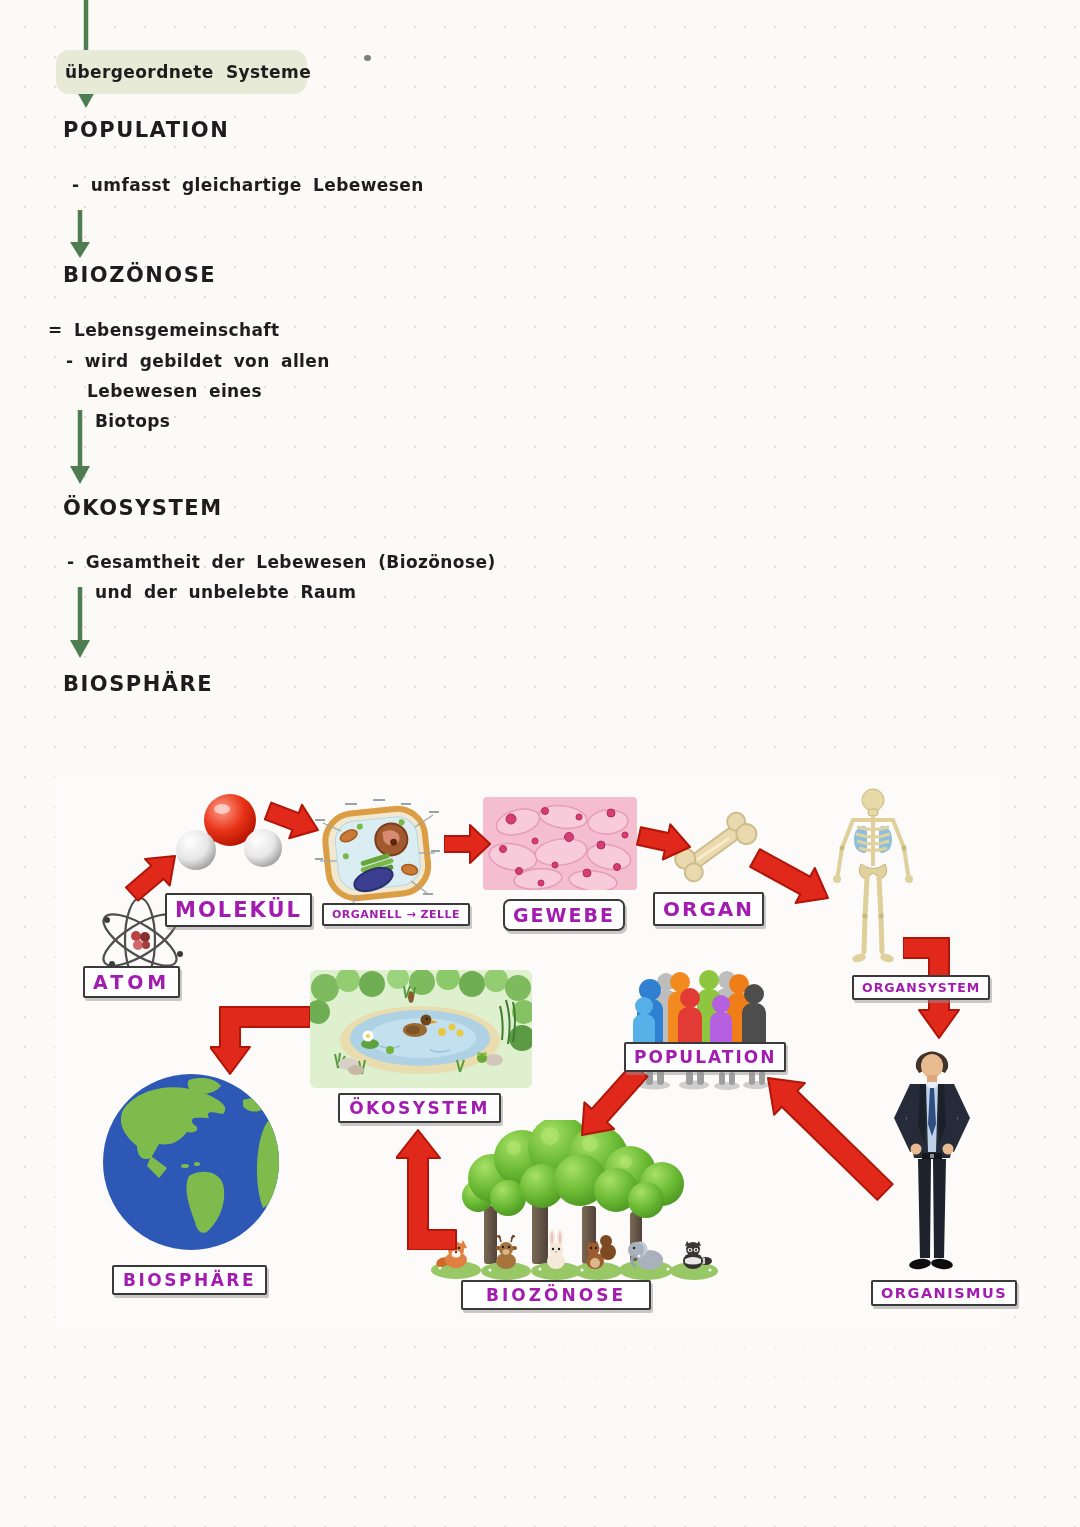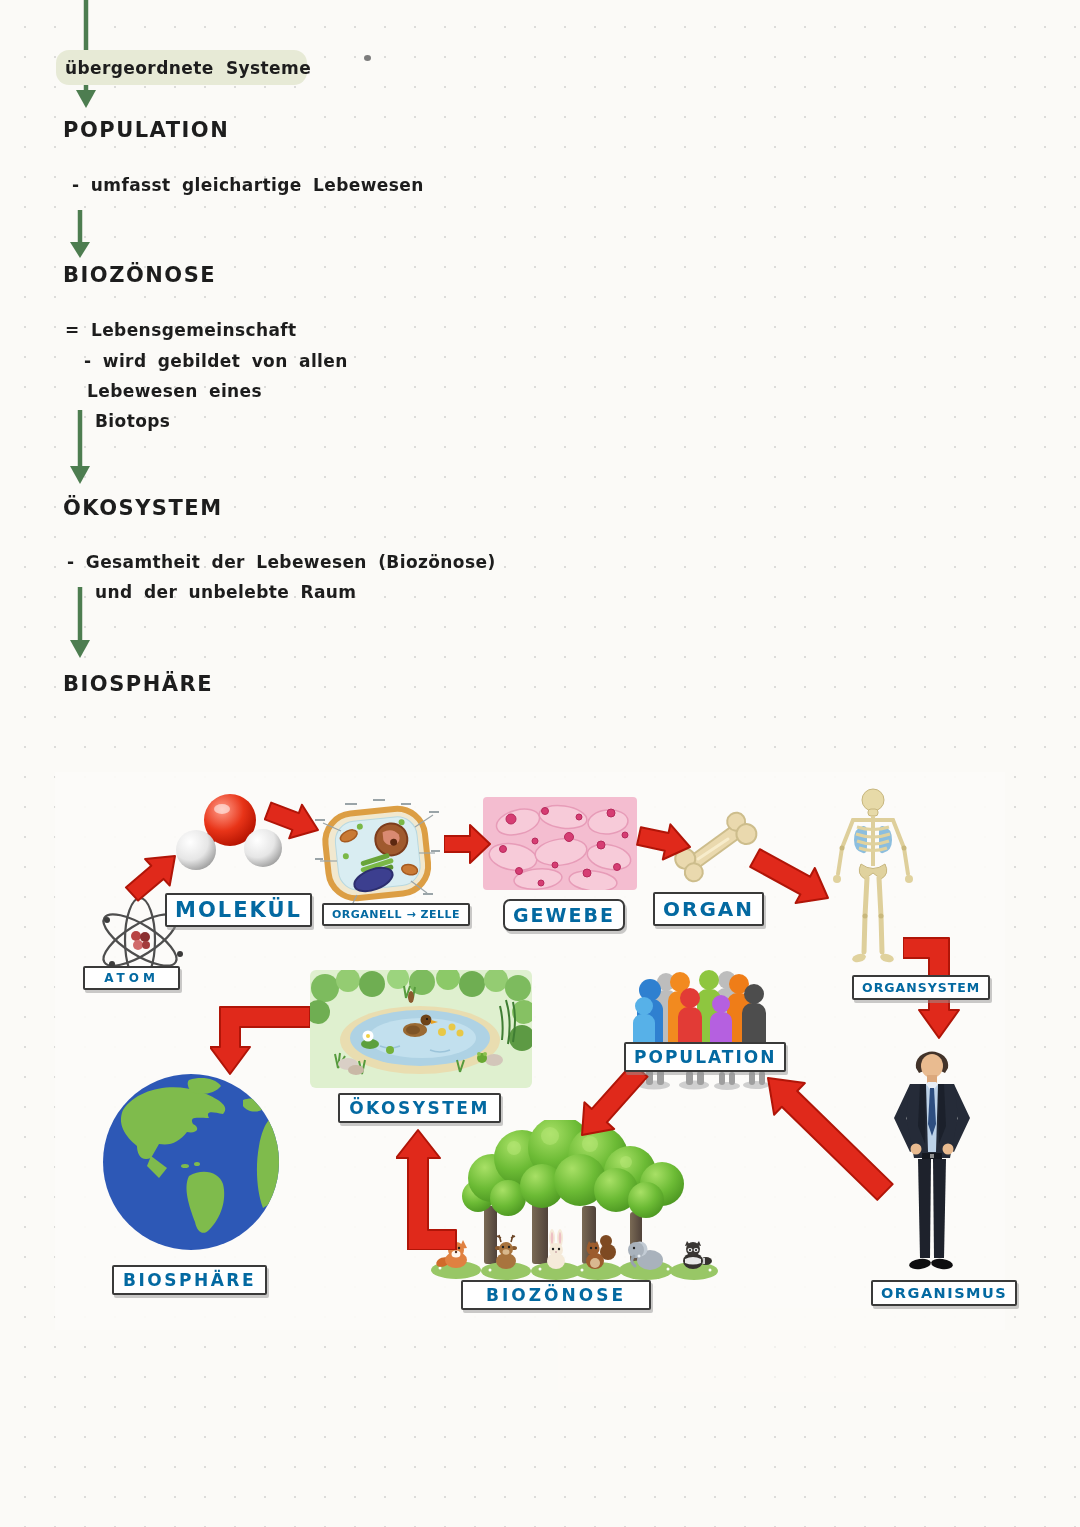--- a/index.html
+++ b/index.html
@@ -6,26 +6,26 @@
   #canvas{
     position:relative;width:1080px;height:1527px;overflow:hidden;
     background-color:#fbfaf7;
     background-image:radial-gradient(circle,#dcdcda 1.2px,transparent 1.4px);
     background-size:30px 30px;background-position:10px 12px;
     font-family:"DejaVu Sans","Liberation Sans",sans-serif;color:#1d1d1d;
   }
   .img-backing{position:absolute;background:rgba(252,251,248,0.92);}
   .ntitle{position:absolute;font-size:21px;font-weight:bold;letter-spacing:1.5px;white-space:nowrap;}
   .nline{position:absolute;font-size:17px;font-weight:bold;letter-spacing:0.4px;word-spacing:5px;white-space:nowrap;margin-top:24px;}
-  .pill{position:absolute;left:56px;top:50px;width:242px;height:35px;background:#e7ead6;border-radius:13px;
+  .pill{position:absolute;left:56px;top:50px;width:242px;height:44px;background:#e7ead6;border-radius:13px;
         display:flex;align-items:center;padding-left:9px;font-size:17px;font-weight:bold;letter-spacing:0.4px;word-spacing:6px;white-space:nowrap;z-index:2;}
   .ink-dot{position:absolute;left:364px;top:55px;width:7px;height:6px;background:#7c7c7c;border-radius:50%;}
   .lbox{
     position:absolute;z-index:6;background:#ffffff;border:2px solid #3a3a3a;border-radius:2px;
-    display:flex;align-items:center;justify-content:center;font-weight:bold;color:#0369a1;
+    display:flex;align-items:center;justify-content:center;font-weight:bold;color:#a21caf;
     letter-spacing:2px;padding:3px 8px;box-shadow:2px 3px 0 rgba(150,150,150,.5);white-space:nowrap;box-sizing:border-box;
   }
   .arrow{position:absolute;z-index:4;}
   .garrow{position:absolute;z-index:1;}
   .icon{position:absolute;z-index:3;}
 </style>
 </head>
 <body>
 
 <div id="canvas">
@@ -42,22 +42,22 @@
 
   <div class="ntitle" style="left:63px;top:118px;">POPULATION</div>
   <div class="nline" style="left:72px;top:151px;">- umfasst gleichartige Lebewesen</div>
 
   <svg class="garrow" style="left:66px;top:210px;" width="28" height="52">
     <line x1="14" y1="0" x2="14" y2="34" stroke="#4d7d50" stroke-width="4.5"></line>
     <polygon points="4,32 24,32 14,48" fill="#4d7d50"></polygon>
   </svg>
 
   <div class="ntitle" style="left:63px;top:263px;">BIOZÖNOSE</div>
-  <div class="nline" style="left:65px;top:296px;">= Lebensgemeinschaft</div>
-  <div class="nline" style="left:84px;top:327px;">- wird gebildet von allen</div>
+  <div class="nline" style="left:48px;top:296px;">= Lebensgemeinschaft</div>
+  <div class="nline" style="left:66px;top:327px;">- wird gebildet von allen</div>
   <div class="nline" style="left:87px;top:357px;">Lebewesen eines</div>
   <div class="nline" style="left:95px;top:387px;">Biotops</div>
 
   <svg class="garrow" style="left:66px;top:410px;" width="28" height="78">
     <line x1="14" y1="0" x2="14" y2="58" stroke="#4d7d50" stroke-width="4.5"></line>
     <polygon points="4,56 24,56 14,74" fill="#4d7d50"></polygon>
   </svg>
 
   <div class="ntitle" style="left:63px;top:496px;">ÖKOSYSTEM</div>
   <div class="nline" style="left:67px;top:528px;text-align:right;">- Gesamtheit der Lebewesen (Biozönose)</div>
@@ -510,21 +510,21 @@
   <svg class="arrow" style="left:565px;top:1062px;" width="85" height="85">
     <polygon points="67.5,1.3 26.8,46.9 19.4,40.3 17,73 49.2,66.9 41.8,60.3 82.5,14.7" fill="#e0291b" stroke="#b01508" stroke-width="2" stroke-linejoin="round"></polygon>
   </svg>
   <svg class="arrow" style="left:396px;top:1128px;" width="62" height="122">
     <polygon points="0,30 22,2 44,30 32,30 32,102 60,102 60,122 12,122 12,30" fill="#e0291b" stroke="#b01508" stroke-width="2" stroke-linejoin="round"></polygon>
   </svg>
   <svg class="arrow" style="left:210px;top:1002px;" width="100" height="75">
     <polygon points="100,5 100,25 30,25 30,45 40,45 20,72 0,45 10,45 10,5" fill="#e0291b" stroke="#b01508" stroke-width="2" stroke-linejoin="round"></polygon>
   </svg>
 
-  <div class="lbox" style="left:83px;top:966px;min-width:97px;font-size:12px;letter-spacing:4px;">ATOM</div>
+  <div class="lbox" style="left:83px;top:966px;min-width:97px;font-size:19px;letter-spacing:4px;">ATOM</div>
   <div class="lbox" style="left:165px;top:893px;min-width:128px;font-size:21px;">MOLEKÜL</div>
   <div class="lbox" style="left:322px;top:903px;min-width:97px;font-size:11px;letter-spacing:0.5px;">ORGANELL → ZELLE</div>
   <div class="lbox" style="left:503px;top:899px;min-width:100px;font-size:19px;border-radius:7px;">GEWEBE</div>
   <div class="lbox" style="left:653px;top:892px;min-width:95px;font-size:20px;">ORGAN</div>
   <div class="lbox" style="left:852px;top:975px;min-width:110px;font-size:12.5px;letter-spacing:1px;">ORGANSYSTEM</div>
   <div class="lbox" style="left:871px;top:1280px;min-width:126px;font-size:14.5px;letter-spacing:1.5px;">ORGANISMUS</div>
   <div class="lbox" style="left:624px;top:1042px;min-width:143px;font-size:17px;">POPULATION</div>
   <div class="lbox" style="left:338px;top:1093px;min-width:163px;font-size:17px;letter-spacing:2.5px;">ÖKOSYSTEM</div>
   <div class="lbox" style="left:461px;top:1280px;min-width:190px;font-size:17px;letter-spacing:3px;">BIOZÖNOSE</div>
   <div class="lbox" style="left:112px;top:1265px;min-width:155px;font-size:17px;letter-spacing:2.5px;">BIOSPHÄRE</div>

